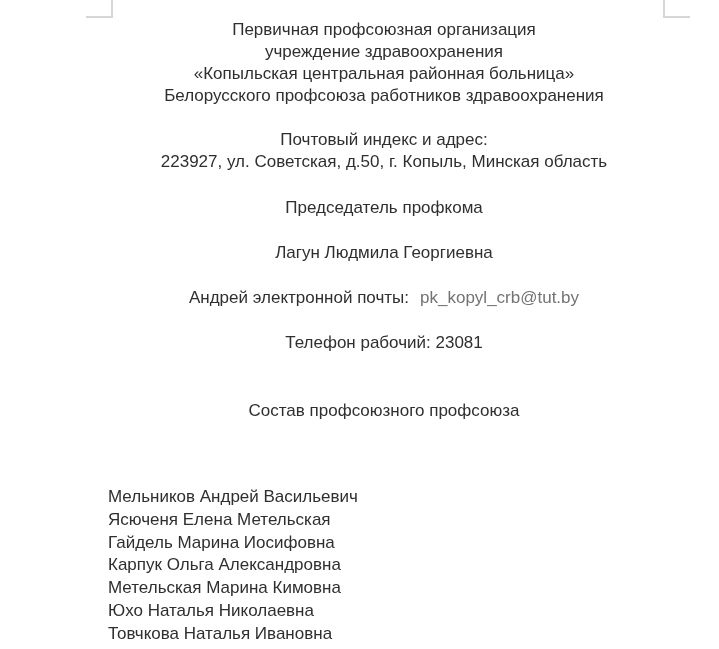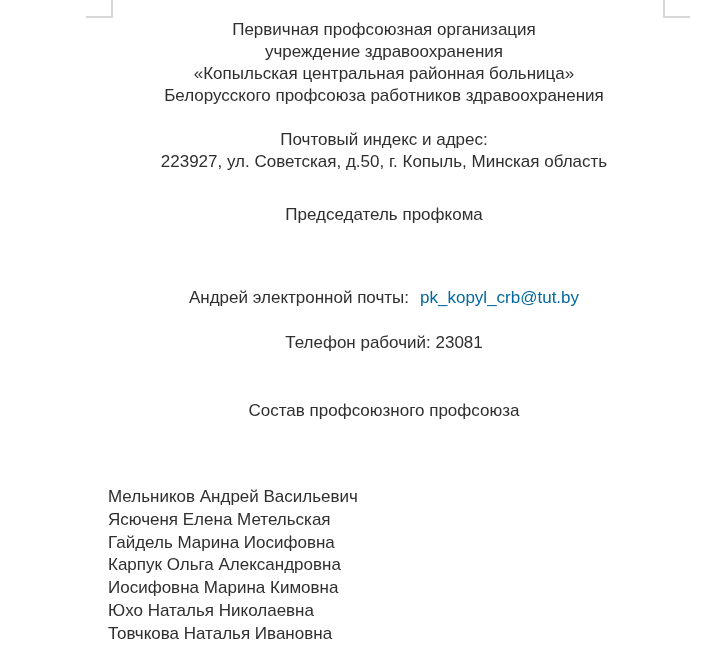--- a/index.html
+++ b/index.html
@@ -38,27 +38,27 @@
   
   .center-block {
     position: absolute;
     left: 48px;
     width: 672px;
     text-align: center;
     white-space: nowrap;
   }
   .header-block    { top: 19px;  }
   .postal-block    { top: 129px; }
-  .chair-title     { top: 197px; margin-top: 7px; }
+  .chair-title     { top: 197px; }
   .chair-name      { top: 242px; }
   .email-line      { top: 287px; }
   .phone-line      { top: 332px; }
   .committee-title { top: 400px; }
   .email-link {
-    color: #0369a1;
+    color: #737373;
     text-decoration: none;
     margin-left: 11px;
   }
   .members-block {
     position: absolute;
     left: 108px;
     top: 441px;
     text-align: left;
     line-height: 22.8px;
     white-space: nowrap;
@@ -80,33 +80,34 @@
     <div>Белорусского профсоюза работников здравоохранения</div>
   </div>
 
   <div class="center-block postal-block">
     <div>Почтовый индекс и адрес:</div>
     <div>223927, ул. Советская, д.50, г. Копыль, Минская область</div>
   </div>
 
   <div class="center-block chair-title">Председатель профкома</div>
 
+  <div class="center-block chair-name">Лагун Людмила Георгиевна</div>
 
   <div class="center-block email-line">
     <span>Андрей электронной почты:</span><a href="#" class="email-link">pk_kopyl_crb@tut.by</a>
   </div>
 
   <div class="center-block phone-line">Телефон рабочий: 23081</div>
 
   <div class="center-block committee-title">Состав профсоюзного профсоюза</div>
 
   <div class="members-block">
     <div>Мельников Андрей Васильевич</div>
     <div>Ясюченя Елена Метельская</div>
     <div>Гайдель Марина Иосифовна</div>
     <div>Карпук Ольга Александровна</div>
-    <div>Иосифовна Марина Кимовна</div>
+    <div>Метельская Марина Кимовна</div>
     <div>Юхо Наталья Николаевна</div>
     <div>Товчкова Наталья Ивановна</div>
     <div>Козлова Лагун Игоревна</div>
   </div>
 
 </div>
 
 </body></html>

